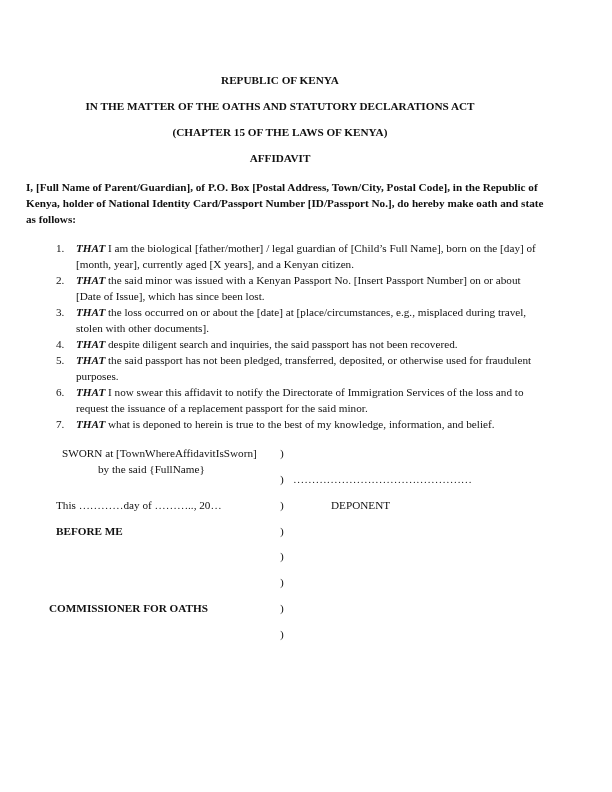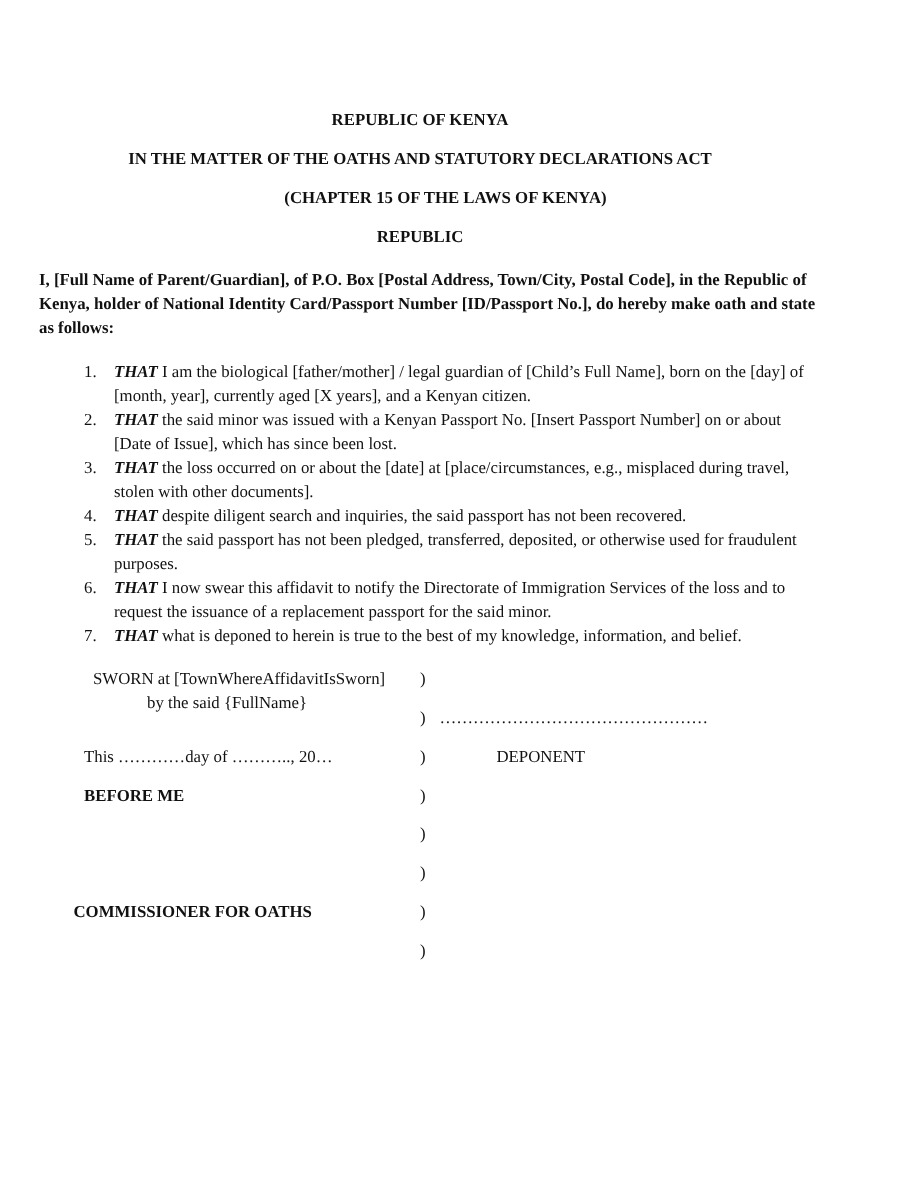--- a/index.html
+++ b/index.html
@@ -13,22 +13,22 @@
   .list .num { position: absolute; left: 0; top: 0; }
   .list b { font-weight: bold; font-style: italic; }
   .sig { position: absolute; font-size: 11.2px; line-height: 13px; white-space: nowrap; }
   .bold { font-weight: bold; }
 </style>
 </head>
 <body>
 
 <div class="heading" style="top:74px;">REPUBLIC OF KENYA</div>
 <div class="heading" style="top:100px;">IN THE MATTER OF THE OATHS AND STATUTORY DECLARATIONS ACT</div>
-<div class="heading" style="top:126px;padding-left:17px;">(CHAPTER 15 OF THE LAWS OF KENYA)</div>
-<div class="heading" style="top:152px;">REPUBLIC</div>
+<div class="heading" style="top:126px;">(CHAPTER 15 OF THE LAWS OF KENYA)</div>
+<div class="heading" style="top:152px;">AFFIDAVIT</div>
 
 <div class="intro">I, [Full Name of Parent/Guardian], of P.O. Box [Postal Address, Town/City, Postal Code], in the Republic of Kenya, holder of National Identity Card/Passport Number [ID/Passport No.], do hereby make oath and state as follows:</div>
 
 <ol class="list">
   <li><span class="num">1.</span><b>THAT</b><span> I am the biological [father/mother] / legal guardian of [Child’s Full Name], born on the [day] of [month, year], currently aged [X years], and a Kenyan citizen.</span></li>
   <li><span class="num">2.</span><b>THAT</b><span> the said minor was issued with a Kenyan Passport No. [Insert Passport Number] on or about [Date of Issue], which has since been lost.</span></li>
   <li><span class="num">3.</span><b>THAT</b><span> the loss occurred on or about the [date] at [place/circumstances, e.g., misplaced during travel, stolen with other documents].</span></li>
   <li><span class="num">4.</span><b>THAT</b><span> despite diligent search and inquiries, the said passport has not been recovered.</span></li>
   <li><span class="num">5.</span><b>THAT</b><span> the said passport has not been pledged, transferred, deposited, or otherwise used for fraudulent purposes.</span></li>
   <li><span class="num">6.</span><b>THAT</b><span> I now swear this affidavit to notify the Directorate of Immigration Services of the loss and to request the issuance of a replacement passport for the said minor.</span></li>

